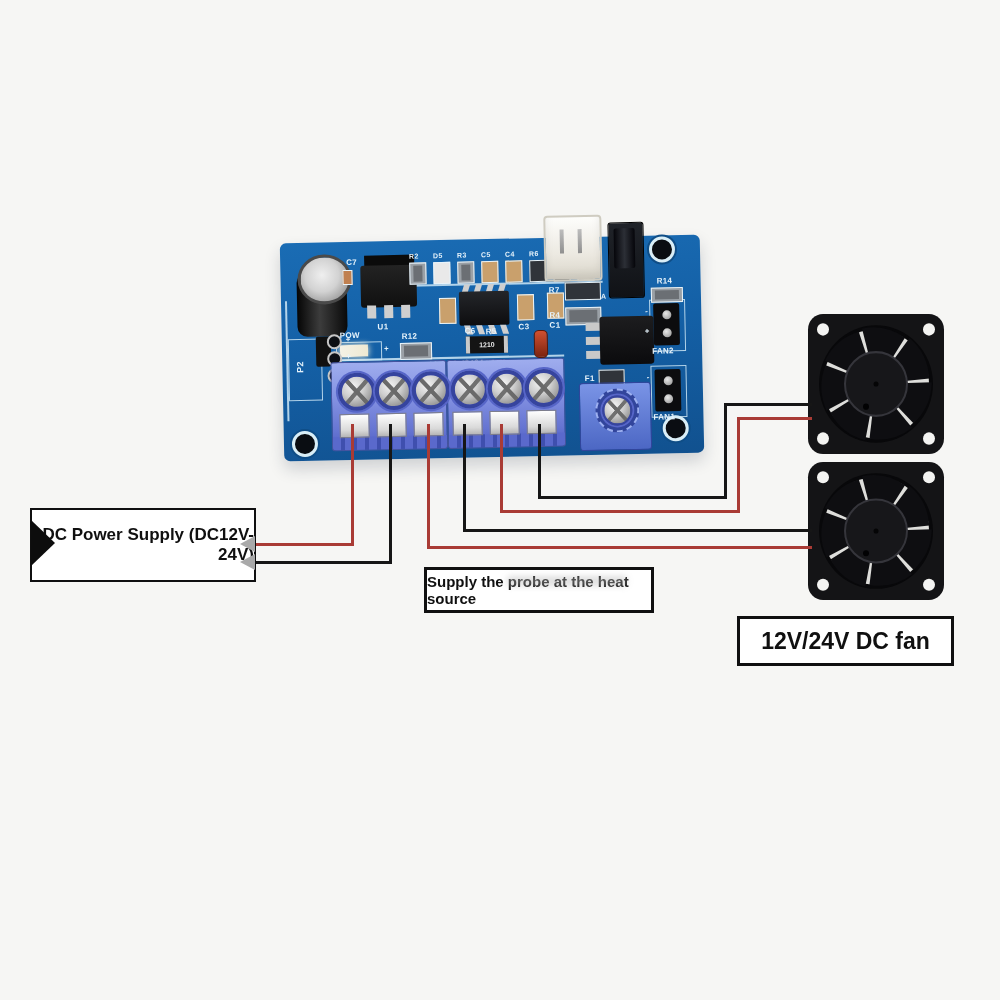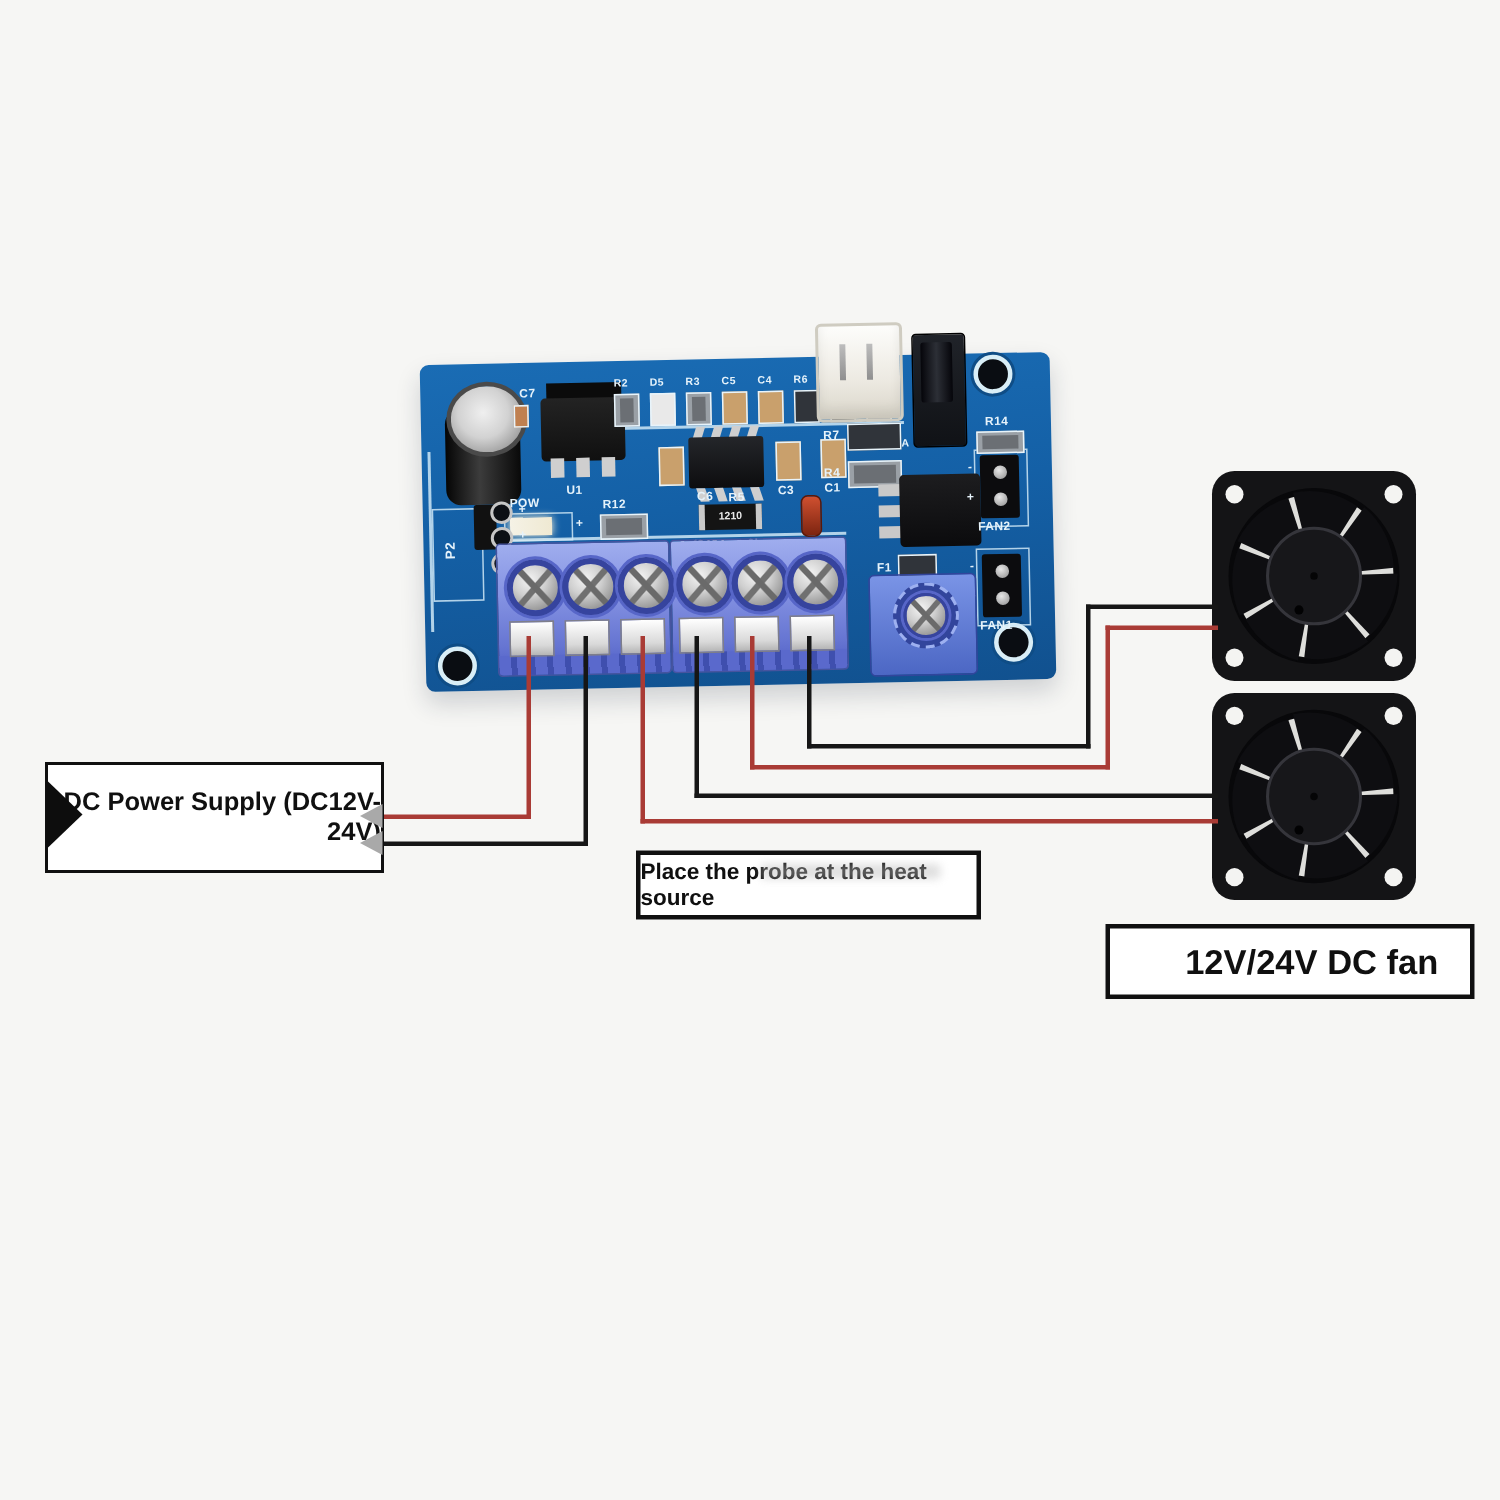--- a/index.html
+++ b/index.html
@@ -253,20 +253,20 @@
 
   <div class="abs callout" style="left:30px;top:508px;width:222px;height:70px;font-size:17px;text-align:right;">
     <span>DC Power Supply (DC12V-24V)</span>
   </div>
   <div class="abs tri-right" style="left:31px;top:520px;"></div>
   <div class="abs tri-left-gray" style="left:240px;top:536px;"></div>
   <div class="abs tri-left-gray" style="left:240px;top:554px;"></div>
 
   <div class="abs callout thick" style="left:424px;top:567px;width:224px;height:40px;font-size:15px;">
     <div class="abs watermark" style="left:80px;top:6px;width:120px;height:10px;"></div>
-    <span>Place the probe at the heat source</span>
-  </div>
-
-  <div class="abs callout thick" style="left:737px;top:616px;width:211px;height:44px;font-size:23px;padding-left:29px;">
+    <span>Supply the probe at the heat source</span>
+  </div>
+
+  <div class="abs callout thick" style="left:737px;top:616px;width:211px;height:44px;font-size:23px;">
     <span>12V/24V DC fan</span>
   </div>
 
 </div>
 
 </body></html>

